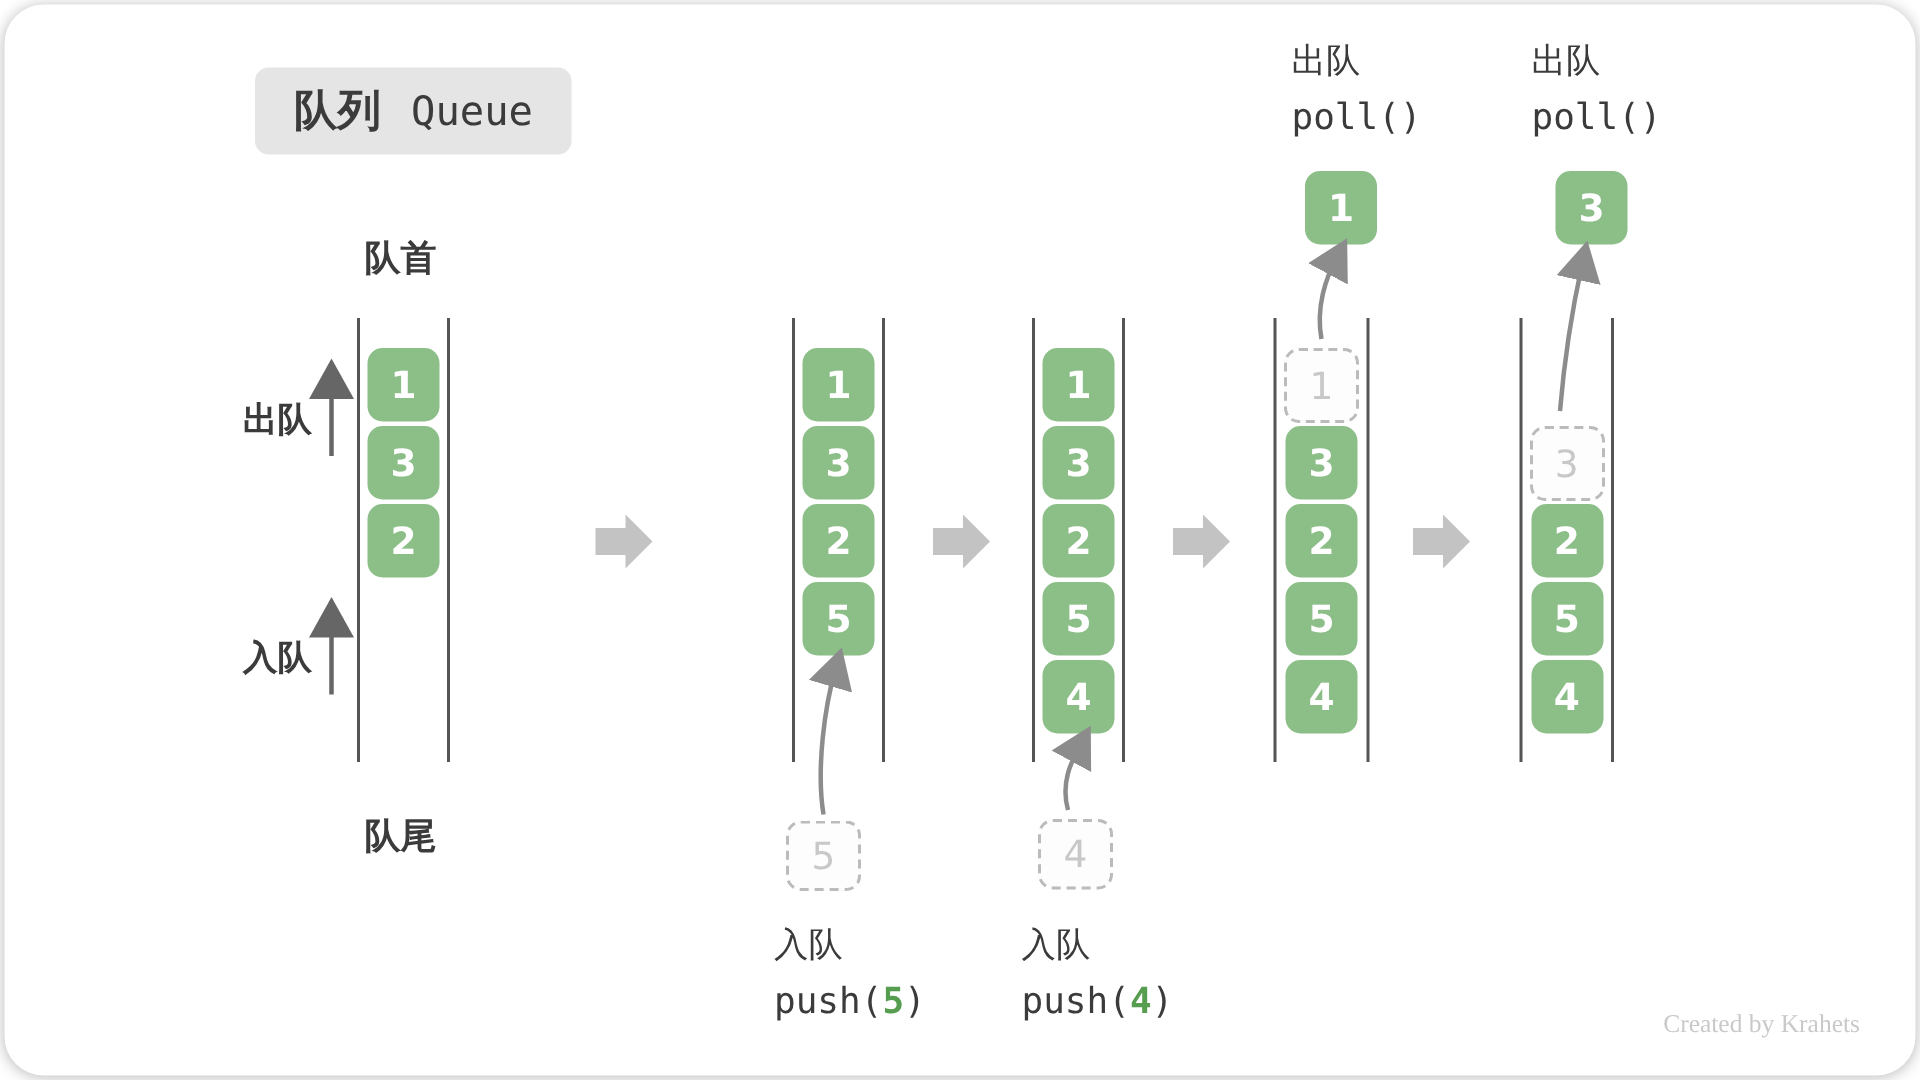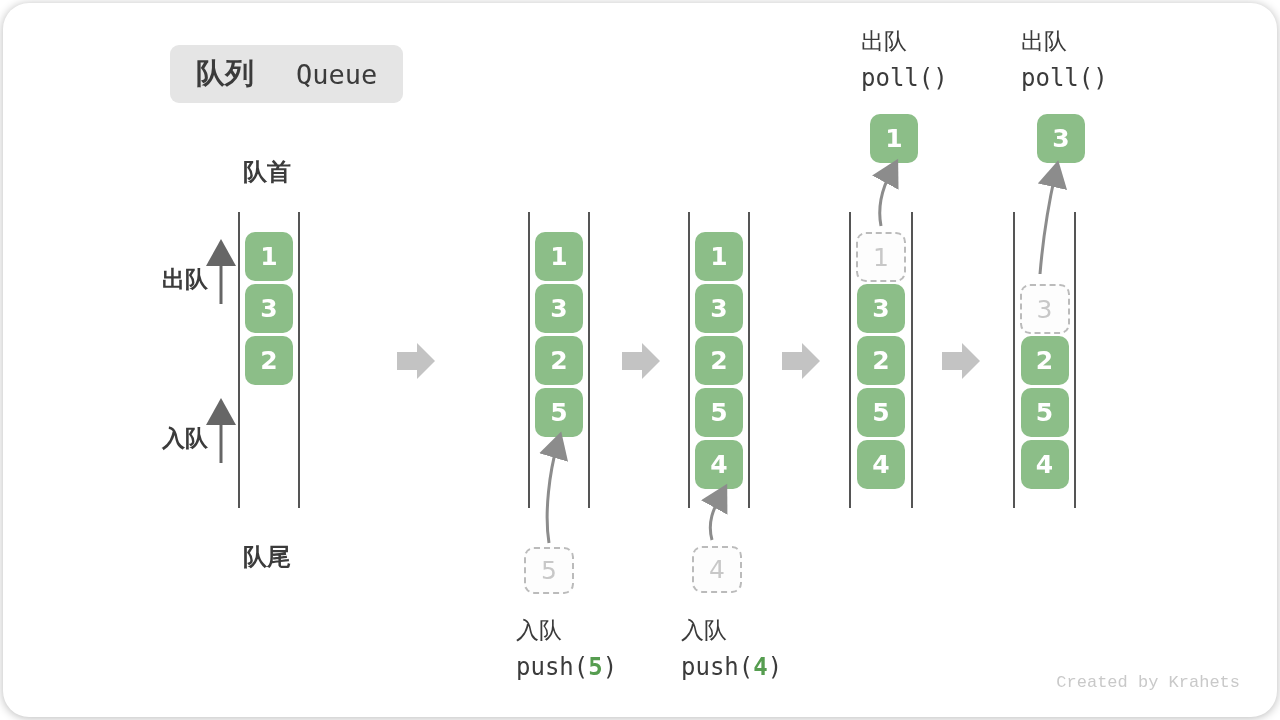--- a/index.html
+++ b/index.html
@@ -15,21 +15,21 @@
     --watermark:#c9c9c9;
   }
   html,body{margin:0;padding:0;background:#ffffff;}
   .canvas{position:relative;width:1280px;height:720px;background:#ffffff;overflow:hidden;
           font-family:"DejaVu Sans",sans-serif;}
   .card{position:absolute;left:3px;top:3px;right:3px;bottom:3px;background:#ffffff;
         border-radius:26px;box-shadow:0 1px 10px rgba(0,0,0,0.28);}
 
   
   .badge{position:absolute;left:170px;top:45px;height:58px;padding:0 26px;background:var(--badge-bg);
-         border-radius:9px;display:flex;align-items:center;gap:26px;}
+         border-radius:9px;display:flex;align-items:center;gap:4px;}
   .badge .zh-title{font-size:29px;font-weight:bold;color:var(--text-dark);}
   .badge .en-title{font-size:27px;color:var(--text-dark);font-family:"DejaVu Sans Mono",monospace;margin-left:16px;}
 
   
   .axis-label{position:absolute;color:var(--text-dark);font-size:24px;font-weight:bold;text-align:center;}
 
   
   .qcol{position:absolute;top:212px;height:296px;}
   .wall{position:absolute;top:0;bottom:0;width:2px;background:var(--line);}
   .wall.left{left:0;} .wall.right{right:0;}
@@ -46,21 +46,21 @@
                    font-weight:normal;width:46px;height:43px;}
 
   
   .caption{position:absolute;}
   .caption .zh{display:block;font-size:23px;font-weight:500;color:var(--text-dark);line-height:1;}
   .caption .code{display:block;margin-top:13px;font-size:24px;color:var(--text-dark);
                  font-family:"DejaVu Sans Mono",monospace;line-height:1;}
   .caption .code .arg{color:var(--accent-green);font-weight:bold;}
 
   .watermark{position:absolute;right:40px;top:673px;font-size:17px;color:var(--watermark);
-             font-family:Liberation Mono, monospace;}
+             font-family:Liberation Serif, serif;}
   svg.arrow-layer{position:absolute;left:0;top:0;pointer-events:none;}
 </style>
 </head>
 <body>
 
 <div class="canvas">
   <div class="card"></div>
 
   <div class="badge">
     <span class="zh-title">队列</span>

